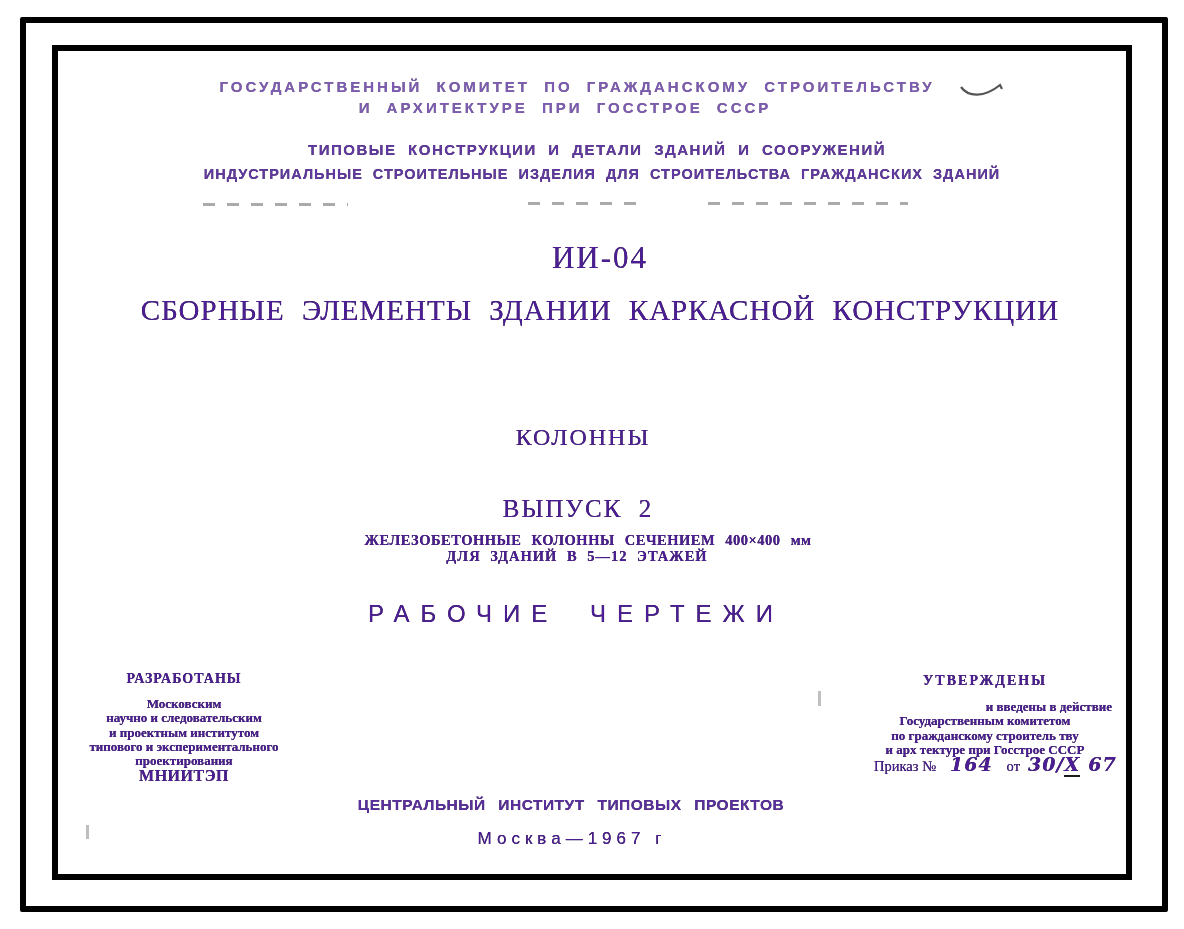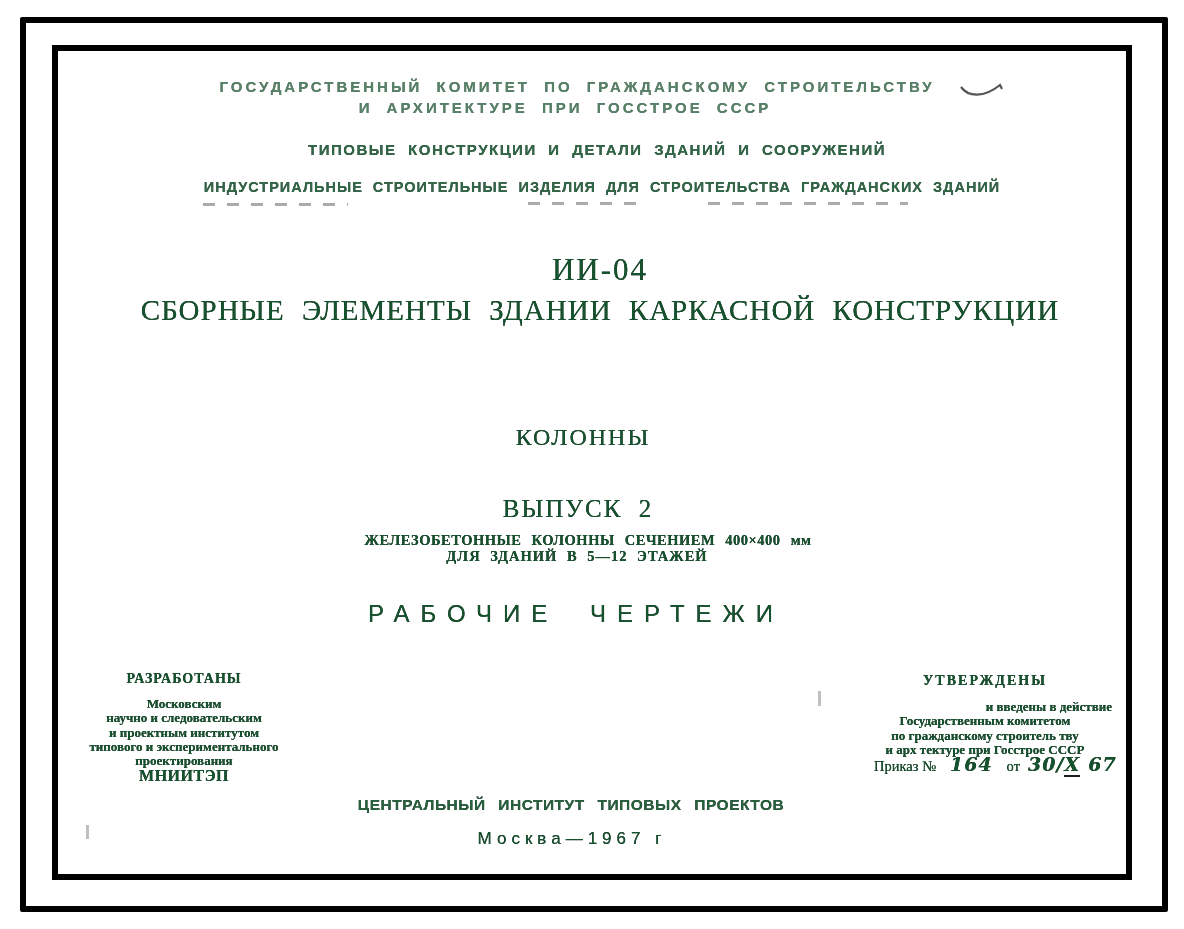--- a/index.html
+++ b/index.html
@@ -2,45 +2,45 @@
 <html lang="ru"><head>
 <meta charset="utf-8">
 <style>
   html,body{margin:0;padding:0;background:#fff;}
   .page{
     position:relative;
     width:1184px;height:929px;
     background:#ffffff;
     overflow:hidden;
     font-family:"Liberation Serif", serif;
-    color:#14532d;
+    color:#4c1d95;
   }
   .frame{position:absolute;box-sizing:border-box;border:6px solid #000;background:transparent;}
   .outer-frame{left:20px;top:17px;width:1148px;height:895px;border-radius:2px;}
   .inner-frame{left:52px;top:45px;width:1080px;height:835px;}
 
   .t{position:absolute;white-space:nowrap;text-align:center;line-height:1;}
 
   
   .org1{left:77px;top:79px;width:1000px;font-family:"Liberation Sans",sans-serif;font-weight:bold;
         font-size:15px;letter-spacing:3px;word-spacing:7px;opacity:.72;text-shadow:0 0 .6px #333;}
   .org2{left:65px;top:100px;width:1000px;font-family:"Liberation Sans",sans-serif;font-weight:bold;
         font-size:15px;letter-spacing:3px;word-spacing:7px;opacity:.72;text-shadow:0 0 .6px #333;}
   .ser1{left:97px;top:142px;width:1000px;font-family:"Liberation Sans",sans-serif;font-weight:bold;
         font-size:15px;letter-spacing:1.5px;word-spacing:6px;opacity:.88;text-shadow:0 0 .5px #222;}
-  .ser2{left:102px;top:180px;width:1000px;font-family:"Liberation Sans",sans-serif;font-weight:bold;
+  .ser2{left:102px;top:167px;width:1000px;font-family:"Liberation Sans",sans-serif;font-weight:bold;
         font-size:14.5px;letter-spacing:1px;word-spacing:5px;opacity:.88;text-shadow:0 0 .5px #222;}
 
   .dash{position:absolute;height:3px;opacity:.45;
         background:repeating-linear-gradient(90deg,#444 0 12px,transparent 12px 24px);}
   .dash-a{left:203px;top:203px;width:145px;}
   .dash-b{left:528px;top:202px;width:120px;}
   .dash-c{left:708px;top:202px;width:200px;}
 
-  .code{left:100px;top:254px;width:1000px;font-size:31px;letter-spacing:2px;text-shadow:0 0 .6px #222;}
+  .code{left:100px;top:242px;width:1000px;font-size:31px;letter-spacing:2px;text-shadow:0 0 .6px #222;}
   .title{left:100px;top:296px;width:1000px;font-size:29px;letter-spacing:1px;word-spacing:9px;
          transform:scaleY(1.04);text-shadow:0 0 .5px #222;}
   .series{left:85px;top:385px;width:1000px;font-size:27px;word-spacing:8px;text-shadow:0 0 .5px #222;}
   .subject{left:83px;top:425px;width:1000px;font-size:24px;letter-spacing:2px;text-shadow:0 0 .5px #222;}
   .issue{left:78px;top:496px;width:1000px;font-family:Liberation Serif, serif;
          font-size:25px;letter-spacing:2px;word-spacing:8px;text-shadow:0 0 .5px #222;}
   .desc1{left:88px;top:533px;width:1000px;font-weight:bold;font-size:14.5px;letter-spacing:.5px;
          word-spacing:6px;text-shadow:0 0 .4px #222;}
   .desc2{left:77px;top:549px;width:1000px;font-weight:bold;font-size:14.5px;letter-spacing:1px;
          word-spacing:5px;text-shadow:0 0 .4px #222;}

